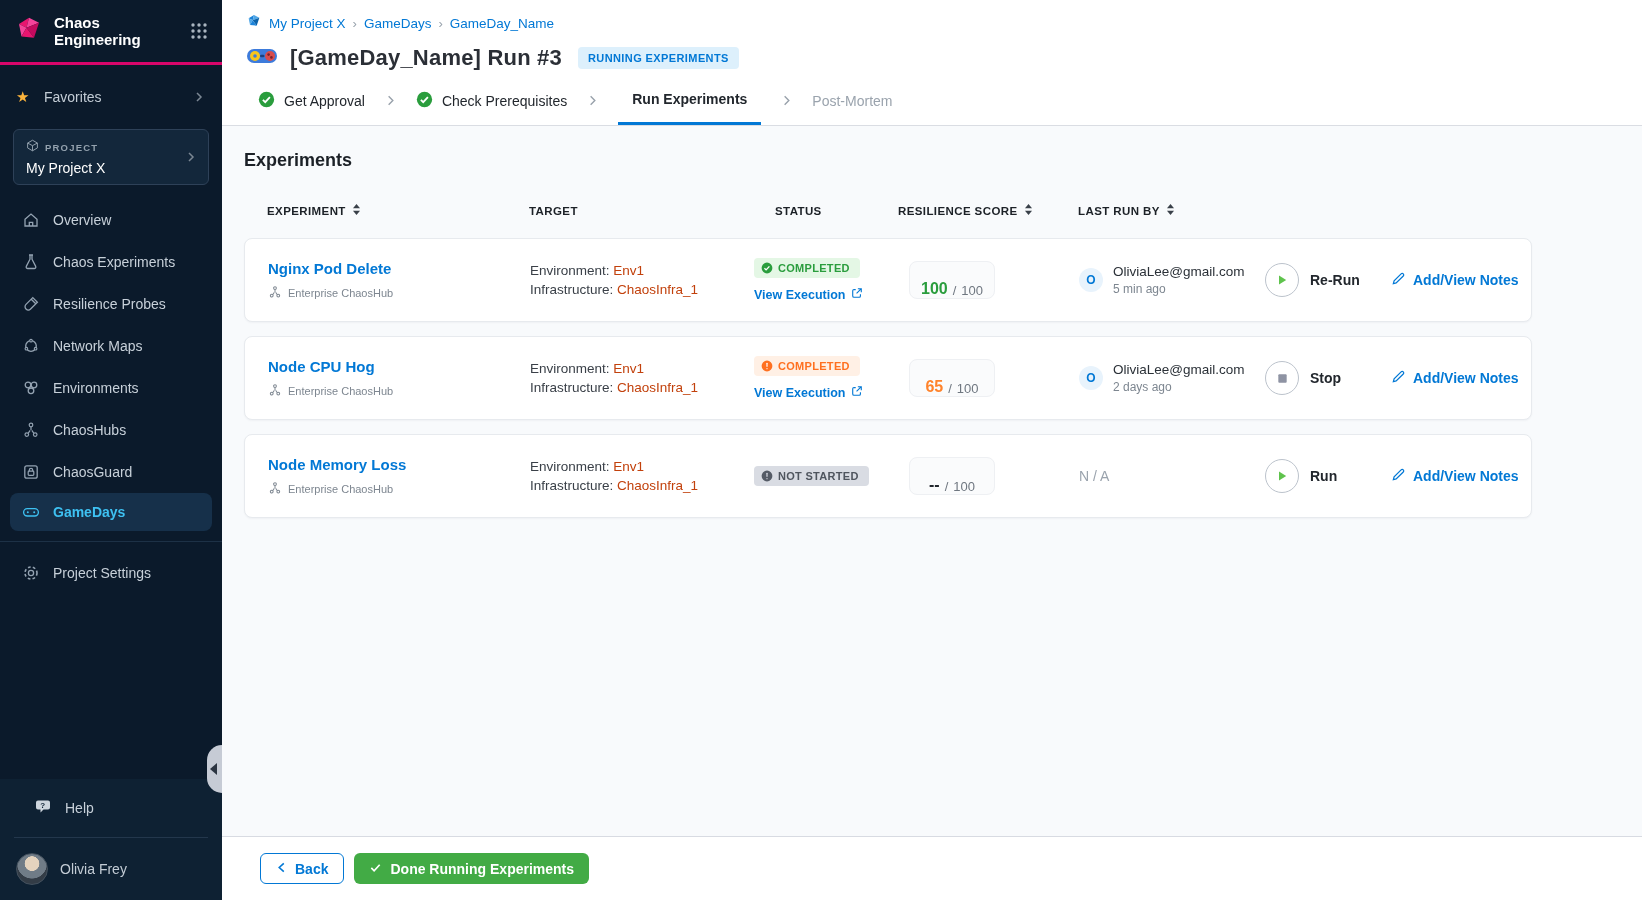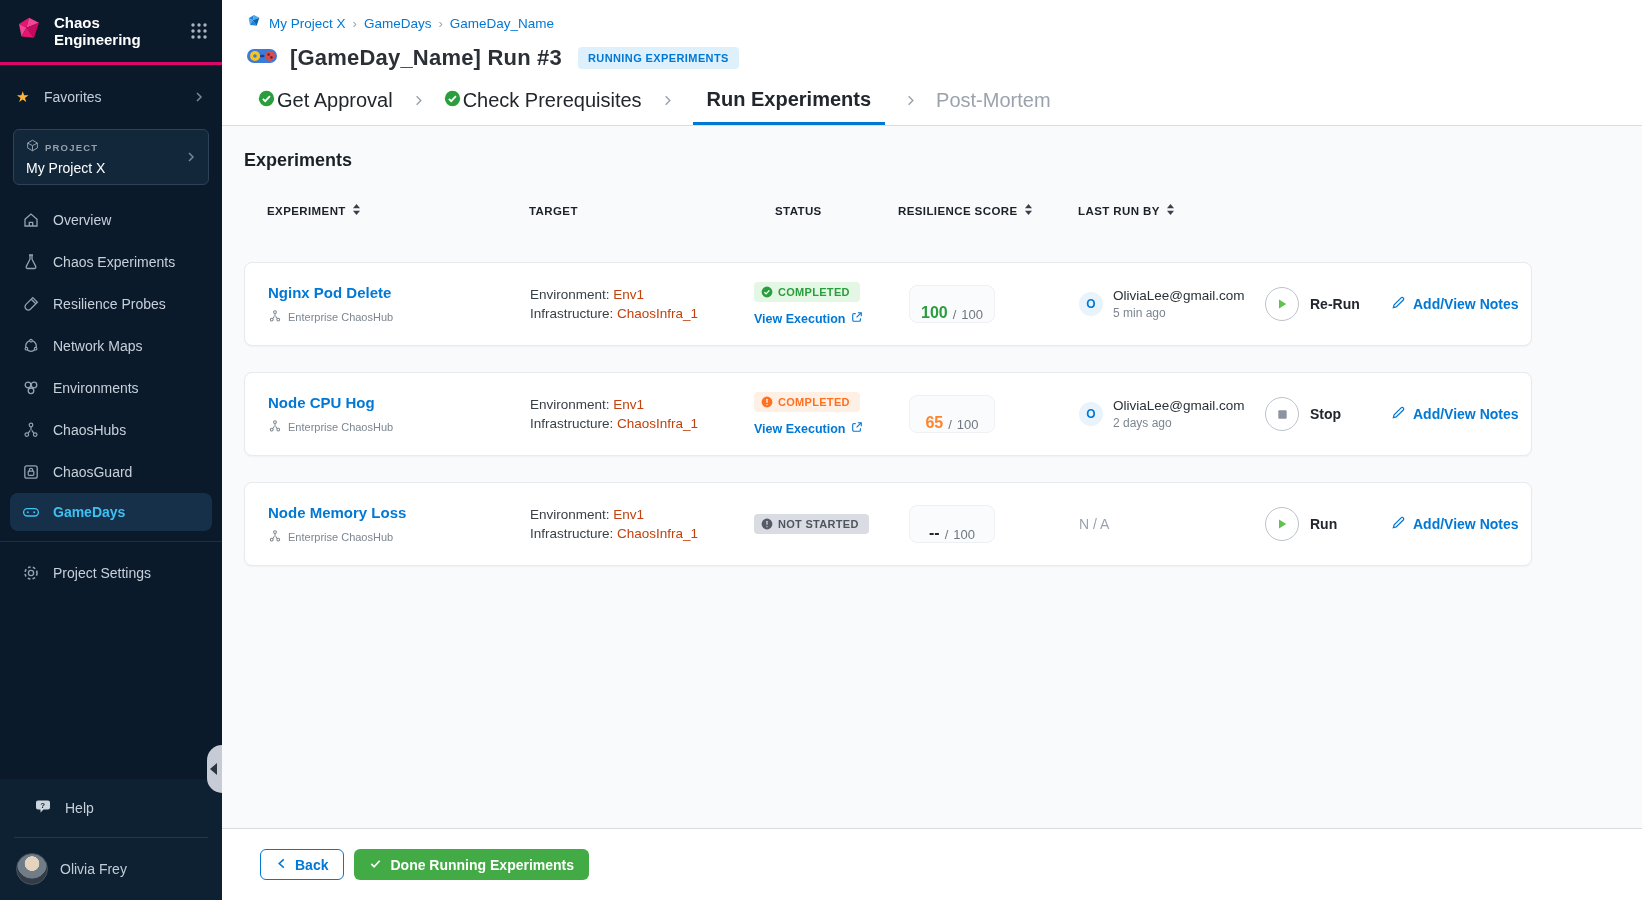--- a/index.html
+++ b/index.html
@@ -54,37 +54,37 @@
   .crumb-sep { color:#9aa4ae; font-size:13px; }
   .title-row { display:flex; align-items:center; padding-left:24px; margin-top:7px; height:36px; }
   .page-title { font-size:22px; font-weight:bold; color:#2b2f36; margin-left:12px; letter-spacing:.2px; }
   .run-badge { margin-left:16px; background:#ddf0fc; color:#0278d5; font-size:11px; font-weight:bold;
     letter-spacing:.4px; padding:5px 10px; border-radius:4px; }
   .terminate-btn { position:absolute; top:26px; right:98px; display:flex; align-items:center; gap:7px;
     background:#fff; border:1px solid #e3342f; color:#e3342f; font-weight:bold; font-size:14px;
     height:31px; padding:0 13px; border-radius:5px; cursor:pointer; font-family:inherit; }
   .stepper { display:flex; align-items:center; height:50px; padding-left:36px;
     border-bottom:1px solid #dadde3; }
-  .step { display:flex; align-items:center; gap:2px; height:100%; font-size:20px; color:#22272d; cursor:pointer; }
+  .step { display:flex; align-items:center; gap:9px; height:100%; font-size:14px; color:#22272d; cursor:pointer; }
   .step.active { font-weight:bold; padding:0 14px; border-bottom:3px solid #0278d5; }
   .step.upcoming { color:#9aa3ad; }
   .step-sep { margin:0 19px; display:flex; }
 
   
   .content { flex:1; background:#f8fafc; padding:24px 110px 0 22px; overflow:hidden; }
   .section-title { font-size:18px; font-weight:bold; color:#1c2127; margin-bottom:32px; }
   .grid7 { display:grid; grid-template-columns:262px 224px 145px 180px 186px 126px 1fr;
     align-items:center; padding-left:23px; }
-  .thead { margin-bottom:44px; }
+  .thead { margin-bottom:20px; }
   .th { font-size:11.5px; font-weight:bold; color:#1c2127; letter-spacing:.4px;
     display:flex; align-items:center; gap:6px; }
   .th.sortable { cursor:pointer; }
   .th-status { padding-left:22px; }
   .row-card { background:#fff; border:1px solid #e7eaee; border-radius:8px; height:84px;
-    margin-bottom:26px; box-shadow:0 1px 2px rgba(20,30,40,.04); }
+    margin-bottom:14px; box-shadow:0 1px 2px rgba(20,30,40,.04); }
   .exp-name { font-size:15px; font-weight:bold; color:#0278d5; text-decoration:none; cursor:pointer; }
   .exp-hub { display:flex; align-items:center; gap:6px; margin-top:7px; }
   .exp-hub span { font-size:11px; color:#7d8690; }
   .t-line { font-size:13.5px; line-height:19px; }
   .t-label { color:#3a4048; }
   .t-val { color:#c2410c; }
   .pill { display:inline-flex; align-items:center; gap:5px; font-size:11px; font-weight:bold;
     letter-spacing:.3px; padding:4px 10px 4px 7px; border-radius:4px; width:fit-content; }
   .pill.success { background:#e4f7e5; color:#2a9d3d; }
   .pill.warning { background:#fff0e5; color:#ff7020; }
@@ -105,21 +105,21 @@
   .run-when { font-size:12px; color:#7d8690; margin-top:3px; }
   .run-na { font-size:14px; color:#9aa3ad; }
   .action-cell { display:flex; align-items:center; gap:11px; cursor:pointer; background:none; border:none; font-family:inherit; padding:0; }
   .circle-btn { width:34px; height:34px; border-radius:50%; background:#fff; border:1px solid #bcc3cc;
     display:flex; align-items:center; justify-content:center; }
   .action-label { font-size:14px; font-weight:bold; color:#22272d; }
   .notes-link { display:flex; align-items:center; gap:7px; font-size:14px; font-weight:bold;
     color:#0278d5; text-decoration:none; cursor:pointer; }
 
   
-  .actionbar { height:72px; background:#fff; border-top:1px solid #d8dbe2; display:flex;
+  .actionbar { height:64px; background:#fff; border-top:1px solid #d8dbe2; display:flex;
     align-items:center; gap:10px; padding-left:38px; }
   .back-btn { display:flex; align-items:center; gap:8px; height:31px; padding:0 15px;
     background:#fff; border:1.5px solid #0278d5; border-radius:6px; color:#0278d5;
     font-size:14px; font-weight:bold; cursor:pointer; font-family:inherit; }
   .done-btn { display:flex; align-items:center; gap:8px; height:31px; padding:0 15px;
     background:#42ab45; border:none; border-radius:6px; color:#fff; font-size:14px;
     font-weight:bold; cursor:pointer; font-family:inherit; }
 </style>
 </head>
 <body>

